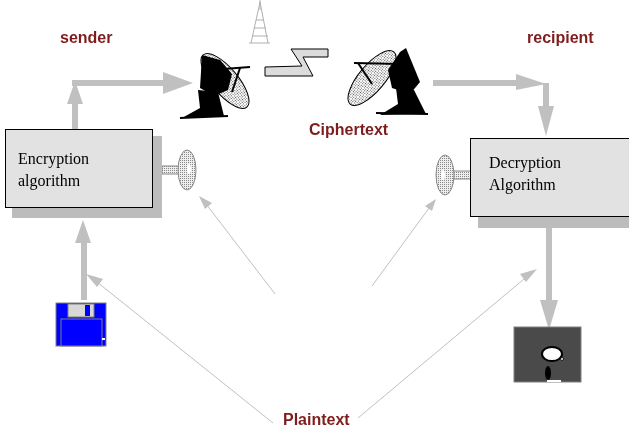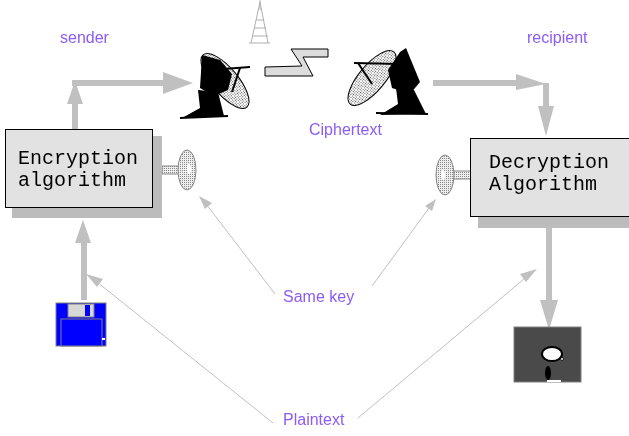--- a/index.html
+++ b/index.html
@@ -1,22 +1,22 @@
 <!DOCTYPE html>
 <html><head>
   <meta charset="utf-8">
   <style>
     html, body { margin: 0; padding: 0; background: #ffffff; }
     body { width: 629px; height: 436px; position: relative; overflow: hidden;
            font-family: "Liberation Sans", sans-serif; }
     #stage { position: absolute; left: 0; top: 0; width: 629px; height: 436px; }
-    .lbl { position: absolute; font-family: "Liberation Sans", sans-serif; font-size: 16px; color: #8b5cf6; white-space: nowrap; }
+    .lbl { position: absolute; font-family: "Liberation Sans", sans-serif; font-size: 16px; color: #7f1d1d; white-space: nowrap; font-weight: bold; }
     .box { position: absolute; background: #e2e2e2; border: 1px solid #000; box-sizing: border-box; }
     .shadow { position: absolute; background: #bcbcbc; }
-    .boxtext { position: absolute; font-family: Liberation Mono, monospace; font-size: 20px; line-height: 22px; color: #000; }
+    .boxtext { position: absolute; font-family: Liberation Serif, serif; font-size: 16px; line-height: 22px; color: #000; }
   </style>
 </head>
 <body>
 
 <div id="stage">
   <svg width="629" height="436" style="position:absolute;left:0;top:0">
     <defs>
       <pattern id="dots" width="2" height="2" patternUnits="userSpaceOnUse">
         <rect width="2" height="2" fill="#ffffff"></rect>
         <rect width="1" height="1" fill="#555555"></rect>
@@ -136,15 +136,14 @@
   <div class="box" style="left:470px;top:138px;width:176px;height:79px;">
     <div class="boxtext" style="left:18px;top:13px;">
       <div>Decryption</div>
       <div>Algorithm</div>
     </div>
   </div>
 
   <div class="lbl" style="left:60px;top:29px;">sender</div>
   <div class="lbl" style="left:507px;top:29px;margin-left:20px;">recipient</div>
   <div class="lbl" style="left:263px;top:121px;margin-left:46px;">Ciphertext</div>
-  <div class="lbl" style="left:283px;top:288px;">Same key</div>
   <div class="lbl" style="left:283px;top:411px;">Plaintext</div>
 </div>
 
 </body></html>

